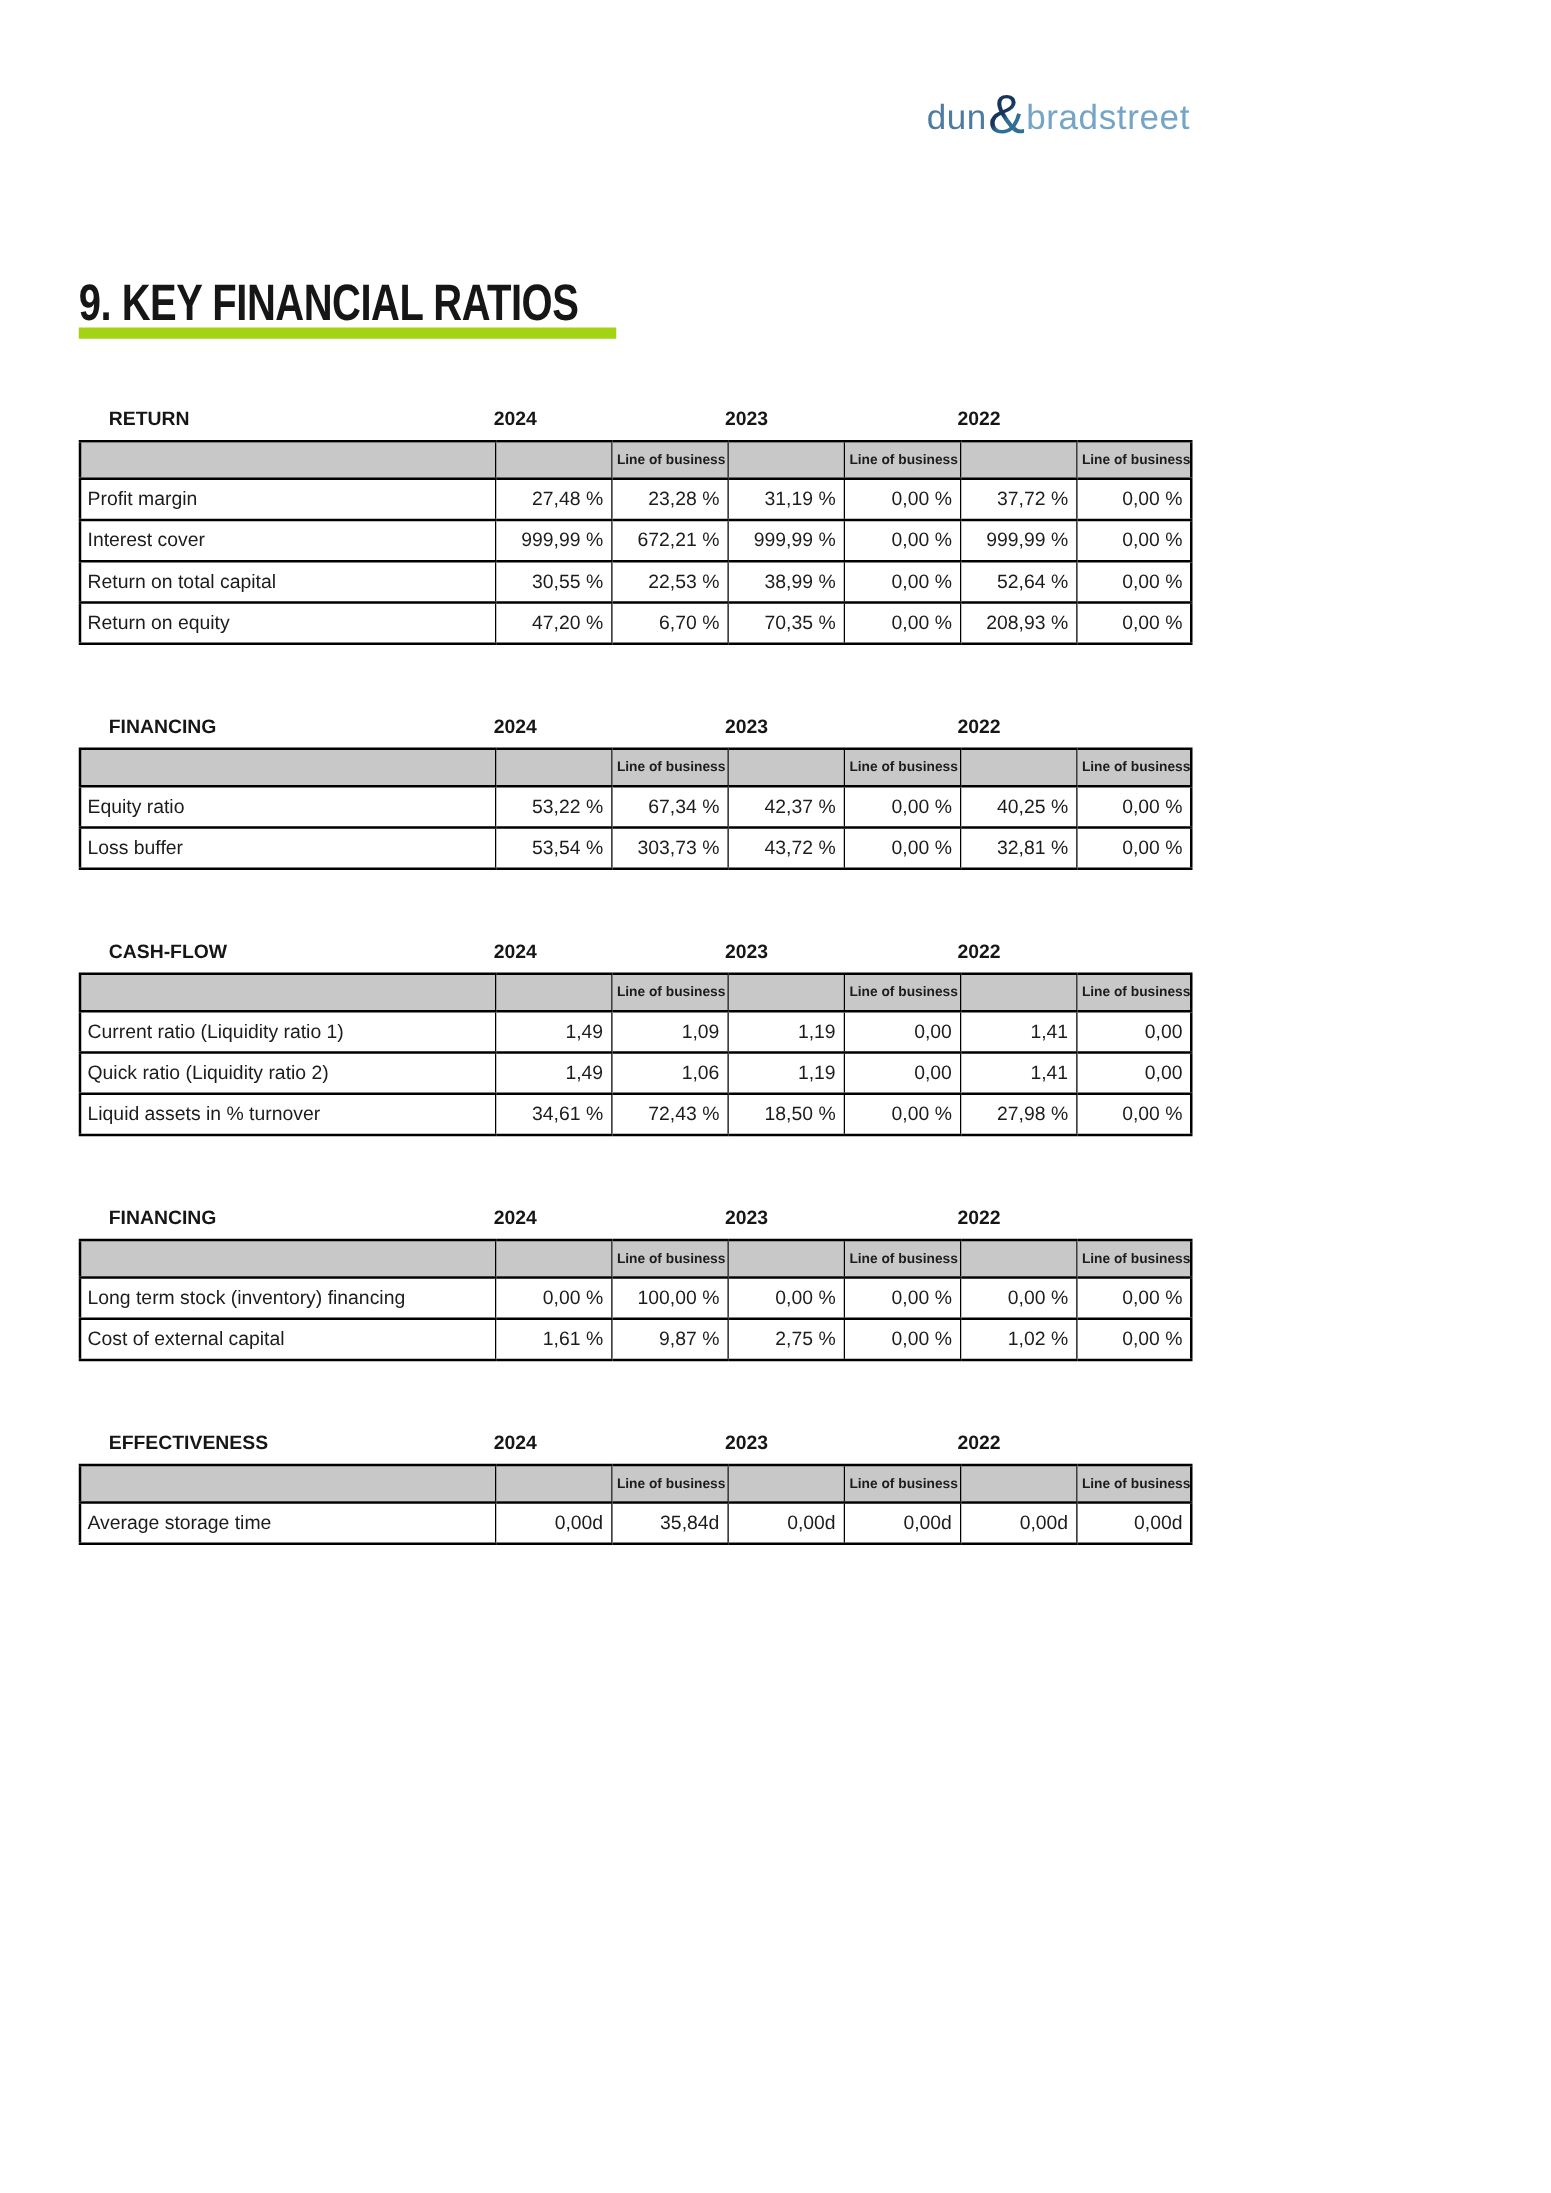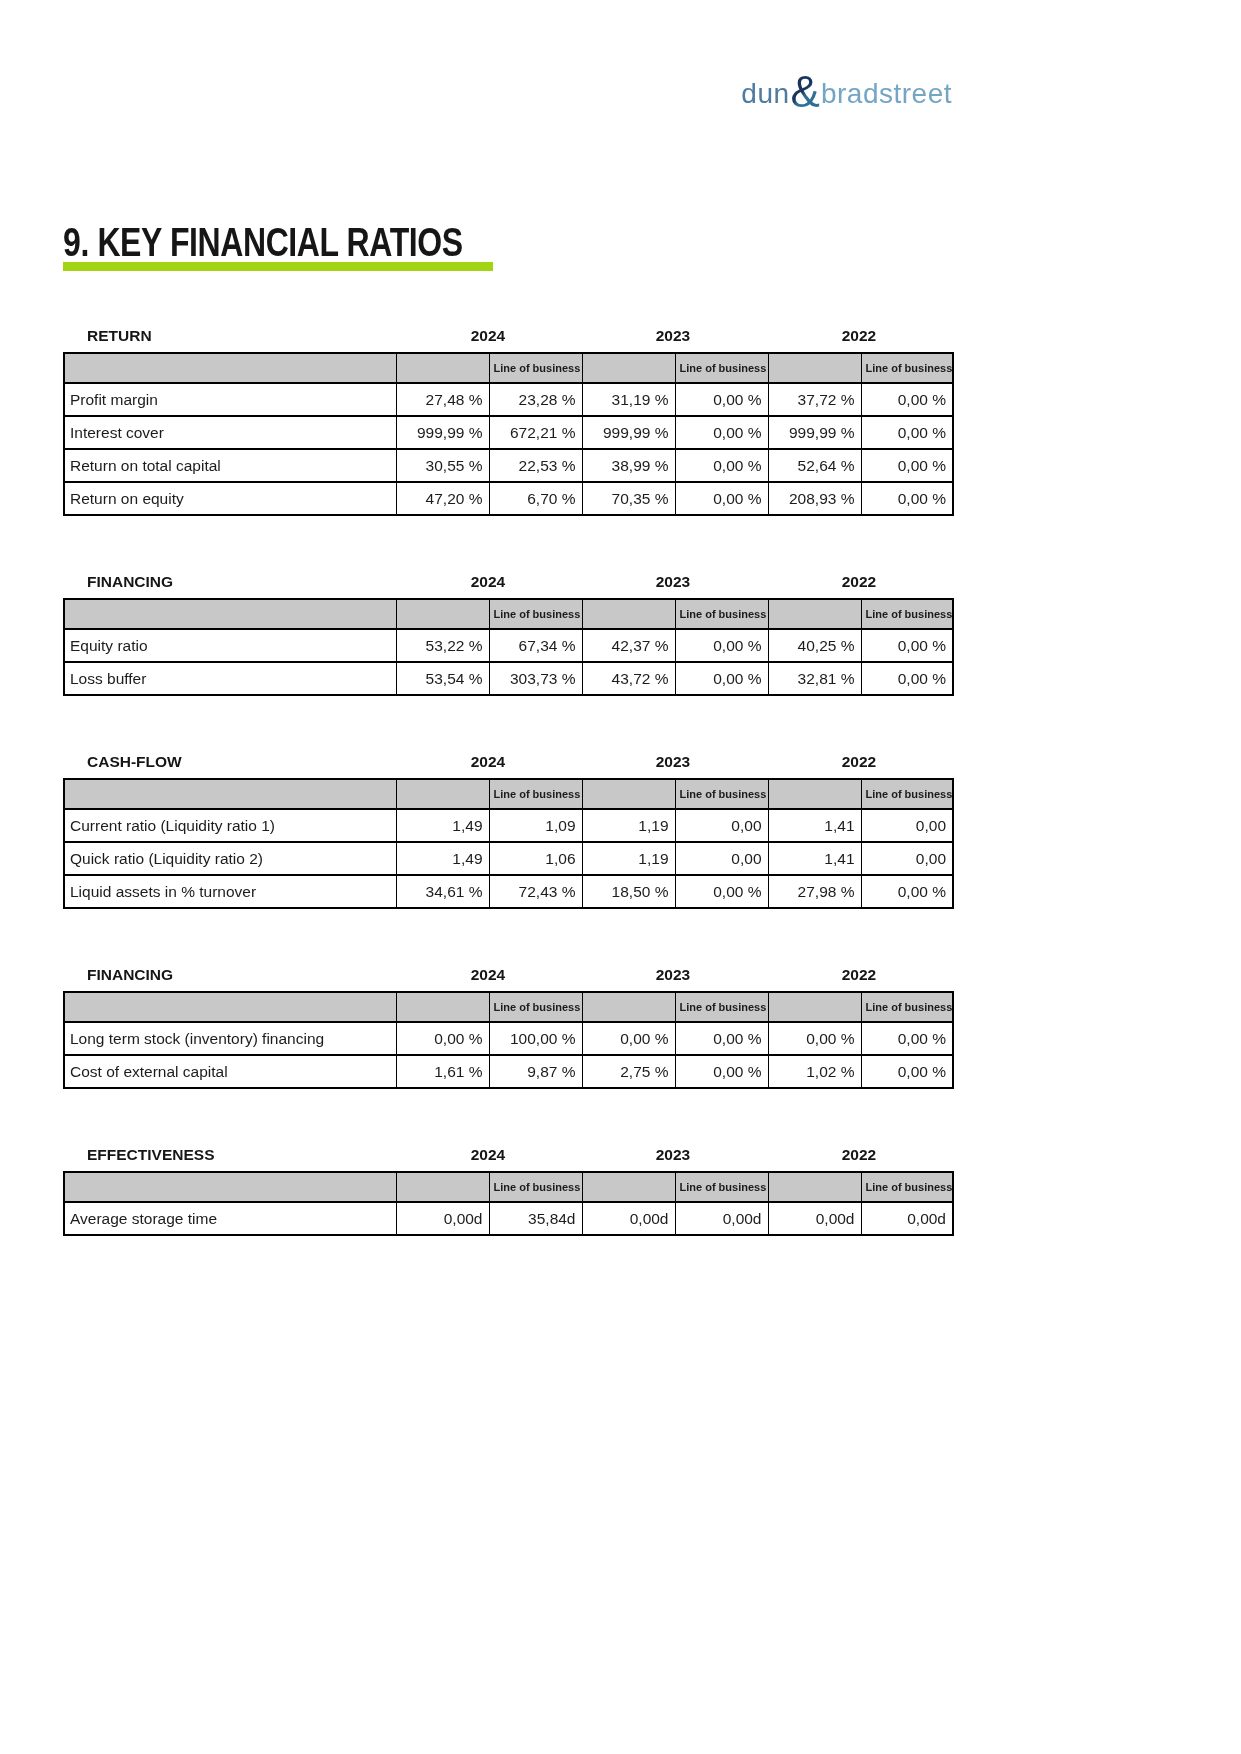--- a/index.html
+++ b/index.html
@@ -17,21 +17,21 @@
   
   .title{position:absolute;left:63px;top:192px;font-size:41px;font-weight:900;letter-spacing:-.5px;
     color:#161616;transform:scaleX(.78);transform-origin:left center;white-space:nowrap;}
   .accent-bar{position:absolute;left:63px;top:262px;width:430px;height:9px;background:#a3d414;}
 
   
   .sections{position:absolute;left:63px;top:327px;width:889px;}
   .ratio-section{margin-bottom:57px;}
   .section-head{position:relative;height:25px;}
   .section-name{position:absolute;left:0;top:0;font-size:15.5px;font-weight:bold;color:#161616;margin-left:24px;}
-  .year{position:absolute;top:0;width:186px;text-align:center;font-size:15.5px;font-weight:bold;color:#161616;}
+  .year{position:absolute;top:0;width:186px;text-align:left;font-size:15.5px;font-weight:bold;color:#161616;}
   .year-0{left:332px;}
   .year-1{left:517px;}
   .year-2{left:703px;}
 
   table.ratio-table{width:889px;border-collapse:collapse;table-layout:fixed;border:2px solid #000;}
   .ratio-table th,.ratio-table td{border-left:1px solid #000;border-right:1px solid #000;
     border-top:2px solid #000;border-bottom:2px solid #000;overflow:hidden;white-space:nowrap;}
   .ratio-table thead th{background:#c8c8c8;height:28px;font-size:11px;font-weight:bold;text-align:left;padding:0 2px 0 4px;margin-top:13px;}
   .ratio-table tbody td{height:29px;font-size:15.5px;background:#fff;}
   .ratio-table td.label{text-align:left;padding-left:5px;margin-left:48px;}

